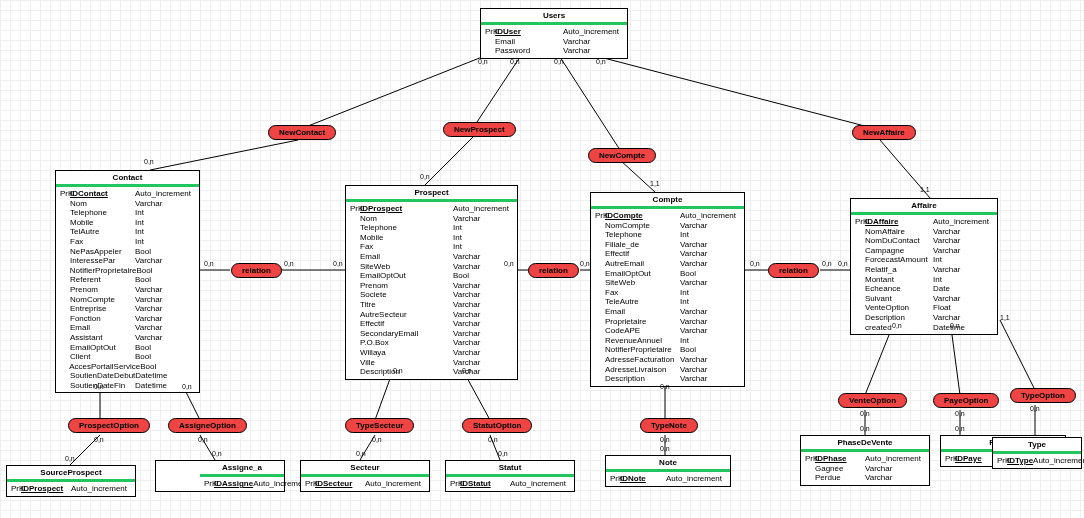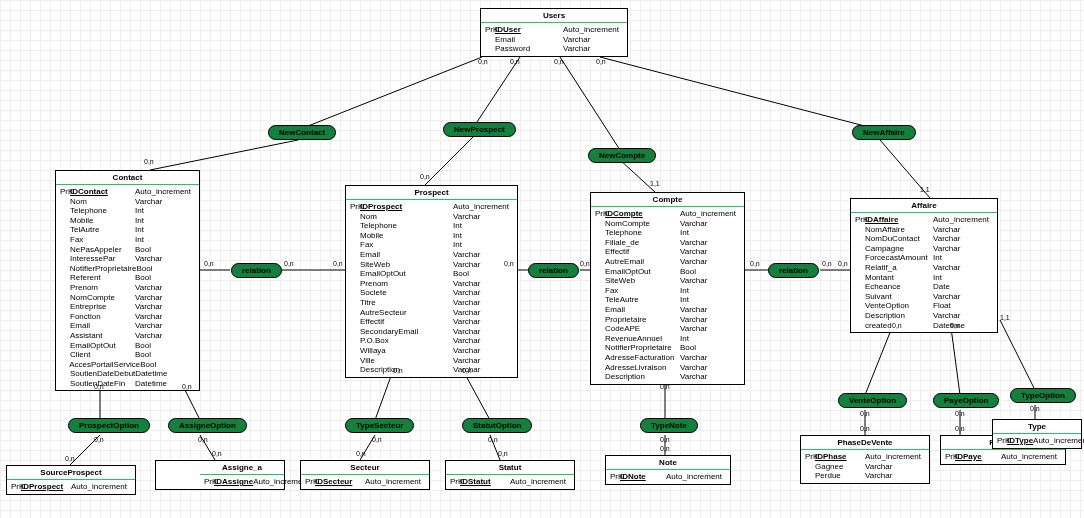--- a/index.html
+++ b/index.html
@@ -15,34 +15,34 @@
     overflow: hidden;
   }
   .entity {
     position: absolute;
     background: #fff;
     border: 1px solid #000;
   }
   .entity-title {
     text-align: center;
     font-weight: bold;
-    border-bottom: 1px solid #22c55e;
+    border-bottom: 3px solid #22c55e;
     padding: 2px 0;
   }
   .entity-body {
     padding: 2px 4px;
   }
   .attr-row { display: flex; line-height: 1.2; }
   .attr-key { width: 10px; }
   .attr-name { flex: 1; }
   .attr-type { width: 60px; }
   .pk { text-decoration: underline; font-weight: bold; }
   .relation {
     position: absolute;
-    background: #15803d;
+    background: #ef4444;
     border: 1px solid #000;
     border-radius: 10px;
     padding: 2px 10px;
     text-align: center;
     font-weight: bold;
   }
   svg.lines { position: absolute; top:0; left:0; width:1084px; height:518px; pointer-events:none; }
   .card-label {
     position:absolute;
     font-size:7px;
@@ -535,21 +535,21 @@
 <div class="entity" style="left:940px; top:435px; width:126px;">
   <div class="entity-title">Paye_a</div>
   <div class="entity-body" id="body-paye_a">
       <div class="attr-row">
         <span class="attr-key">PrK</span>
         <span class="attr-name pk">IDPaye</span>
         <span class="attr-type">Auto_increment</span>
       </div>
     </div>
 </div>
-<div class="entity" style="left:992px; top:419px; width:90px;">
+<div class="entity" style="left:992px; top:437px; width:90px;">
   <div class="entity-title">Type</div>
   <div class="entity-body" id="body-type">
       <div class="attr-row">
         <span class="attr-key">PrK</span>
         <span class="attr-name pk">IDType</span>
         <span class="attr-type">Auto_increment</span>
       </div>
     </div>
 </div>
 

